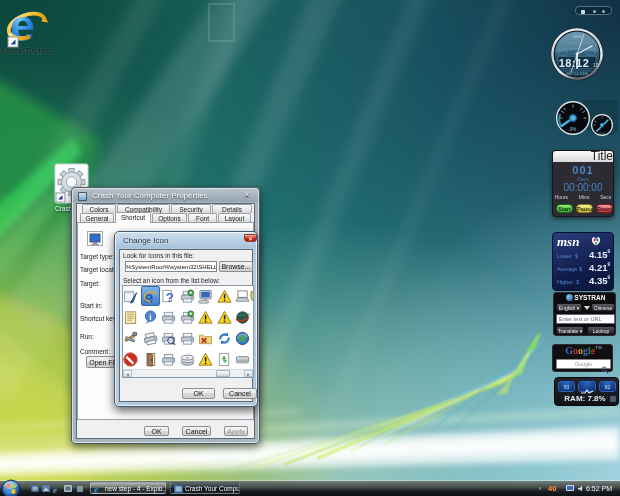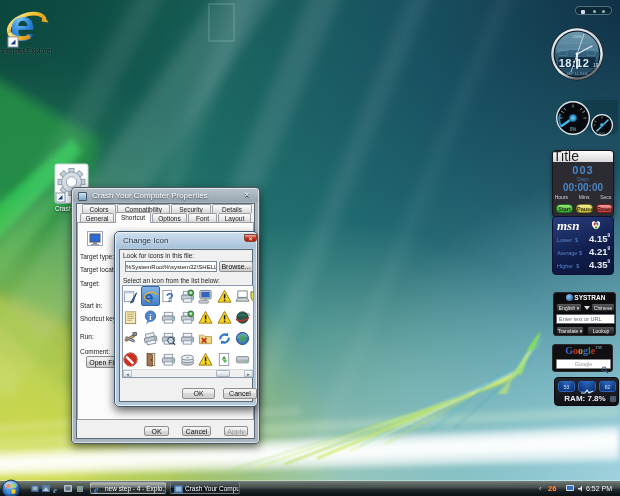--- a/index.html
+++ b/index.html
@@ -512,31 +512,31 @@
         <line x1="42.5" y1="21" x2="44.5" y2="22"></line>
         <line x1="41.5" y1="25" x2="43.5" y2="25"></line>
       <line x1="44" y1="31" x2="45.5" y2="29.5"></line>
     </g>
     <line x1="45" y1="31" x2="56" y2="20" stroke="#4fc0e8" stroke-width="1.6" stroke-linecap="round"></line>
     <circle cx="50" cy="25" r="2.6" fill="url(#ghub)"></circle>
     <text x="50" y="34.5" font-size="3.8" fill="#8fc4d8" text-anchor="middle" font-family="Liberation Sans">0.0</text>
   </svg>
 
   <div class="abs" style="left:552px;top:150px;width:62px;height:67px;border-radius:4px;background:#2b2b31;border:1px solid #15151a;box-shadow:0 2px 4px rgba(0,0,0,.5)">
-    <div class="abs" style="left:0;top:0;width:60px;height:11px;background:linear-gradient(#fdfdfd,#d8d8dc);border-radius:3px 3px 0 0;color:#222;font-size:14px;text-align:left;line-height:11px">Title</div>
-    <div class="abs" style="left:0;top:13px;width:60px;text-align:center;color:#4a86c8;font-size:11px;font-weight:bold;letter-spacing:1px">003</div>
+    <div class="abs" style="left:0;top:0;width:60px;height:11px;background:linear-gradient(#fdfdfd,#d8d8dc);border-radius:3px 3px 0 0;color:#222;font-size:12px;text-align:right;line-height:11px">Title</div>
+    <div class="abs" style="left:0;top:13px;width:60px;text-align:center;color:#4a86c8;font-size:11px;font-weight:bold;letter-spacing:1px">001</div>
     <div class="abs" style="left:0;top:25px;width:60px;text-align:center;color:#4a78b0;font-size:5px">Days</div>
-    <div class="abs" style="left:0;top:31px;width:60px;text-align:center;color:#4a86c8;font-size:10px;font-weight:bold">00:00:00</div>
+    <div class="abs" style="left:0;top:31px;width:60px;text-align:center;color:#4a86c8;font-size:10px;font-weight:normal">00:00:00</div>
     <div class="abs" style="left:0;top:43px;width:60px;text-align:center;color:#cfd4da;font-size:5px;word-spacing:4px">Hours &nbsp;Mins &nbsp;Secs</div>
     <div class="abs" style="left:3px;top:53px;width:17px;height:9px;background:linear-gradient(#9fe87a,#3aa832);border:1px solid #187018;border-radius:4px;color:#0a300a;font-size:5.5px;font-weight:bold;text-align:center;line-height:9px">Start</div>
     <div class="abs" style="left:23px;top:53px;width:17px;height:9px;background:linear-gradient(#f4f09a,#c8bc3a);border:1px solid #887818;border-radius:4px;color:#332f05;font-size:5.5px;font-weight:bold;text-align:center;line-height:9px">Pause</div>
     <div class="abs" style="left:43px;top:53px;width:17px;height:9px;background:linear-gradient(#f0a0a0,#c03a3a);border:1px solid #801818;border-radius:4px;color:#300a0a;font-size:5.5px;font-weight:bold;text-align:center;line-height:9px">Reset</div>
   </div>
 
-  <div class="abs" style="left:552px;top:216px;width:62px;height:59px;border-radius:4px;background:linear-gradient(160deg,#2a3f7e,#101c4a 60%,#0b1538);border:1px solid #0a1030">
+  <div class="abs" style="left:552px;top:232px;width:62px;height:59px;border-radius:4px;background:linear-gradient(160deg,#2a3f7e,#101c4a 60%,#0b1538);border:1px solid #0a1030">
     <div class="abs" style="left:4px;top:1px;color:#fff;font-size:13px;font-weight:bold;font-style:italic;font-family:'Liberation Serif',serif">msn</div>
     <svg class="abs" style="left:36px;top:2px" width="14" height="12">
         <path d="M4 8 C1 3 5 0 7 4 C9 0 13 3 10 8 C8 11 6 11 4 8 Z" fill="#fff"></path>
         <path d="M5 7 C3.5 4 6 2 7 5 Z" fill="#e02818"></path>
         <path d="M9 7 C10.5 4 8 2 7 5 Z" fill="#2a7ad8"></path>
         <path d="M6 8 C7 6 8 6 8.5 8 Z" fill="#e8a818"></path>
         <path d="M5.5 9 Q7 10 8.5 9 L7 7 Z" fill="#3aa040"></path>
       </svg>
     <div class="abs" style="left:4px;top:20px;color:#5585cc;font-size:5.5px">Lower &nbsp;$</div>
     <div class="abs" style="right:3px;top:16px;color:#e8eef6;font-size:9.5px;font-weight:bold;text-align:right">4.15<span style="font-size:4.5px;vertical-align:top">9</span></div>
@@ -603,20 +603,20 @@
     <rect x="46" y="2" width="6" height="6" fill="#8aa"></rect>
   </svg>
   <div class="tbtn" id="tb1"><svg class="abs" style="left:3px;top:2px" width="9" height="9">
         <text x="0" y="8" font-size="10" font-weight="bold" font-style="italic" fill="#3a8ad8" font-family="Liberation Serif">e</text>
       </svg>new step - 4 - Explo...</div>
   <div class="tbtn" id="tb2"><svg class="abs" style="left:3px;top:2px" width="9" height="9">
         <rect x="0" y="0" width="9" height="9" rx="1" fill="#3a6a9a"></rect>
         <rect x="1.5" y="1.5" width="6" height="5" fill="#9ab8d8"></rect>
       </svg>Crash Your Comput...</div>
   <div class="abs" style="left:539px;top:4px;color:#cdd;font-size:7px">‹</div>
-  <div class="abs" style="left:548px;top:2px;width:16px;height:11px;font-size:7.5px;font-weight:bold;color:#f0a828;text-shadow:0 0 2px #804;line-height:11px">26</div>
+  <div class="abs" style="left:548px;top:2px;width:16px;height:11px;font-size:7.5px;font-weight:bold;color:#f0a828;text-shadow:0 0 2px #804;line-height:11px">40</div>
   <svg class="abs" style="left:566px;top:3px" width="18" height="9">
     <rect x="0" y="1" width="8" height="6" rx="1" fill="#cfd8e2"></rect>
       <rect x="1" y="2" width="6" height="4" fill="#3a6ac8"></rect>
     <path d="M12 4 L14 4 L16 1.5 L16 7.5 L14 5.5 L12 5.5 Z" fill="#dfe6ee"></path>
   </svg>
   <div class="abs" style="left:586px;top:2px;color:#f0f4f8;font-size:7px;line-height:11px">6:52 PM</div>
 </div>
 
 </body></html>

